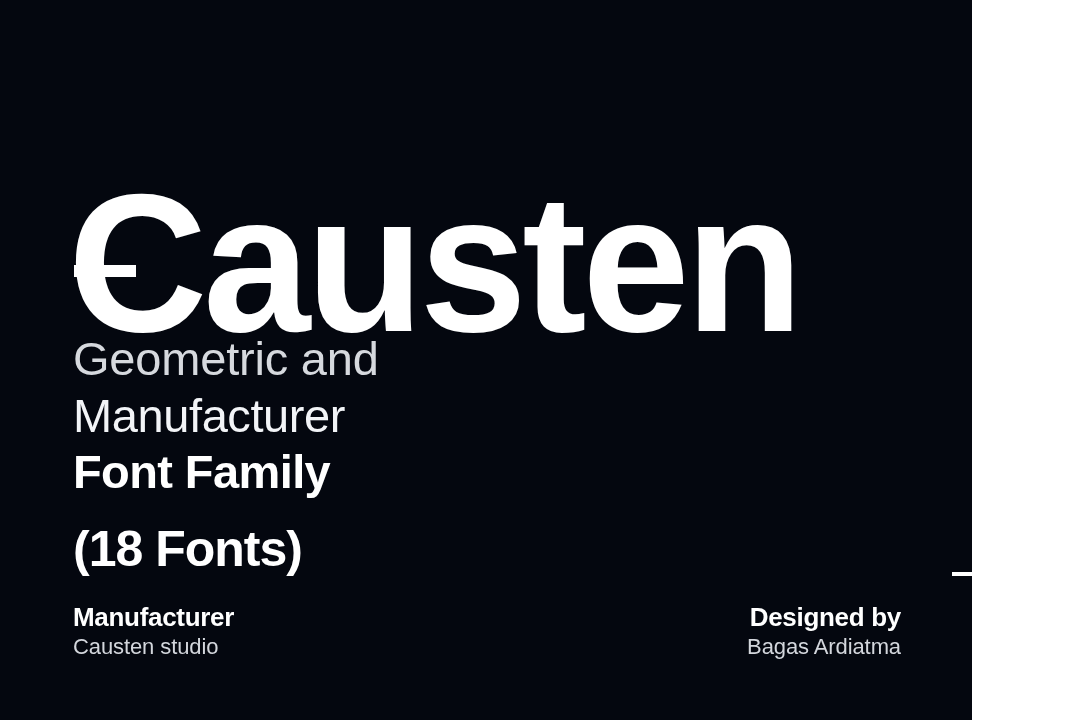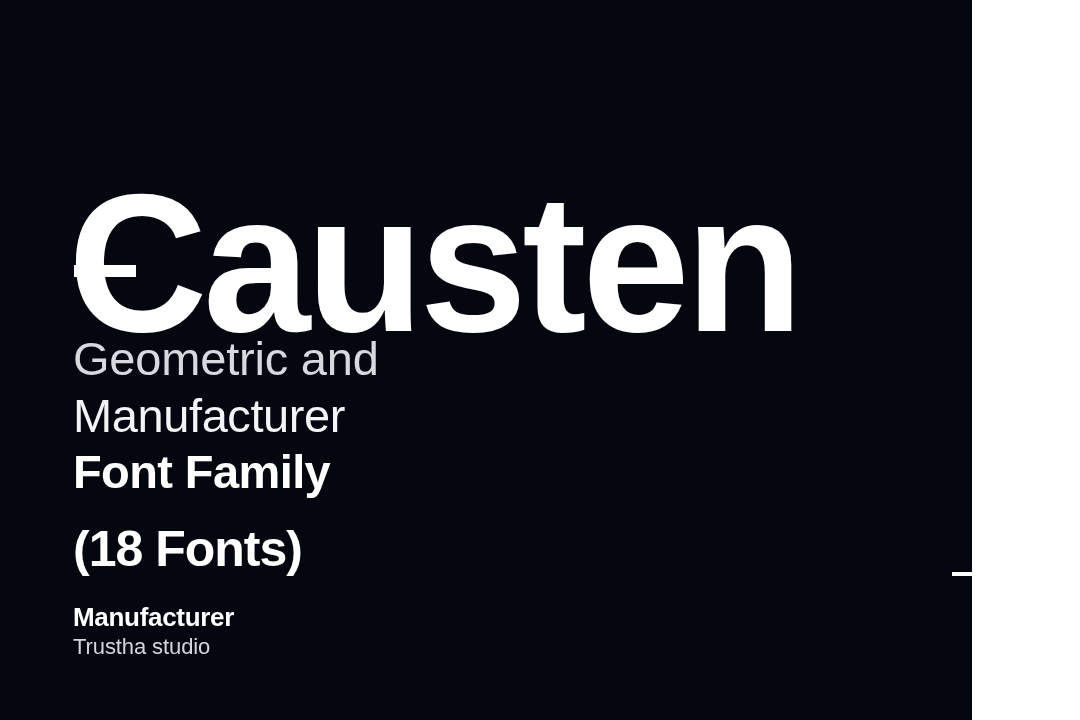--- a/index.html
+++ b/index.html
@@ -159,17 +159,21 @@
     <span class="tagline-line tl-1">Geometric and</span>
     <span class="tagline-line tl-2">Manufacturer</span>
     <span class="tagline-line tl-3">Font Family</span>
     <span class="tagline-line tl-4">(18 Fonts)</span>
   </div>
 
   <div class="rule-thin"></div>
 
   <div class="credit credit-left">
     <span class="credit-role">Manufacturer</span>
-    <span class="credit-name">Trustha studio</span>
+    <span class="credit-name">Causten studio</span>
   </div>
 
+  <div class="credit credit-right">
+    <span class="credit-role">Designed by</span>
+    <span class="credit-name">Bagas Ardiatma</span>
+  </div>
 
 </div>
 
 </body></html>

